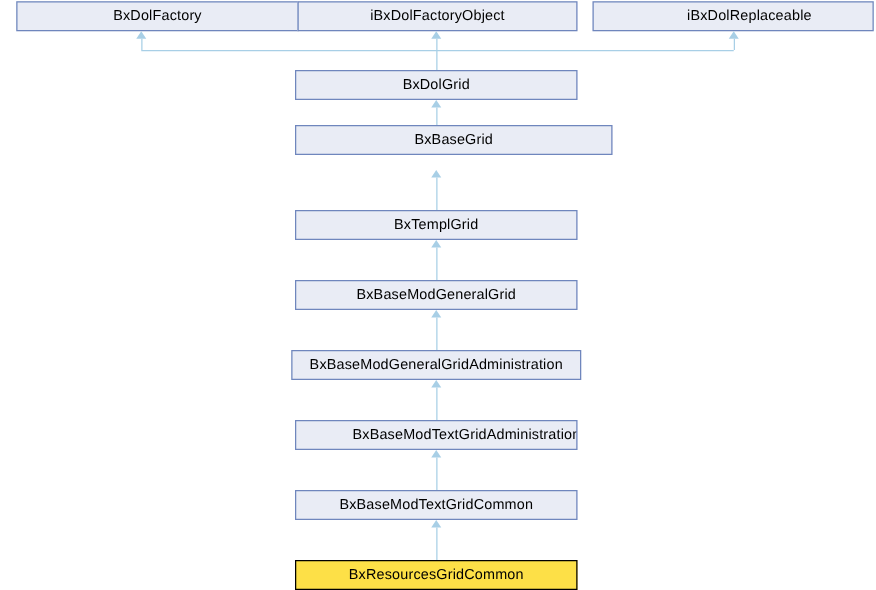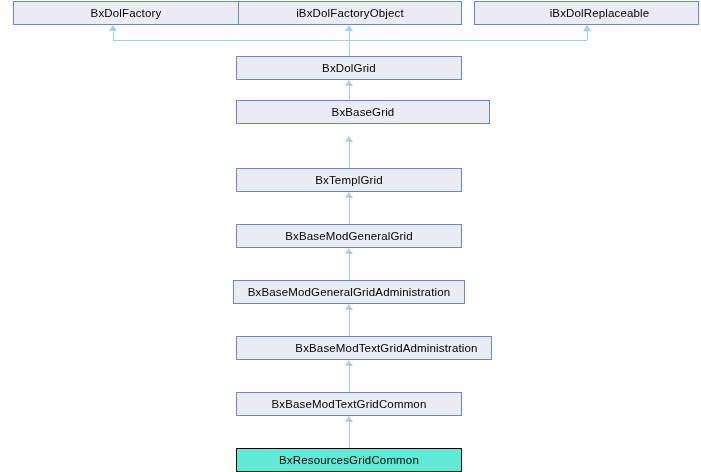--- a/index.html
+++ b/index.html
@@ -27,21 +27,21 @@
     color: #000000;
     letter-spacing: 0.15px;
     white-space: nowrap;
     overflow: hidden;
   }
   .node.inherited {
     background: #e9ecf5;
     border: 1px solid #6f86bd;
   }
   .node.current {
-    background: #5eead4;
+    background: #fde047;
     border: 1px solid #000000;
   }
   
   .edge-v {
     position: absolute;
     width: 1px;
     background: #a8cfe6;
   }
   .edge-h {
     position: absolute;
@@ -92,17 +92,17 @@
       <div class="edge-v" style="left: 349px; top: 422px; height: 26px;"></div>
       <div class="arrow-up" style="left: 345px; top: 416px;"></div>
     </div>
 
   <div id="chain">
       <div class="node inherited" style="left: 236px; top: 56px; width: 226px;">BxDolGrid</div>
       <div class="node inherited" style="left: 236px; top: 100px; width: 254px; text-align: center;">BxBaseGrid</div>
       <div class="node inherited" style="left: 236px; top: 168px; width: 226px;">BxTemplGrid</div>
       <div class="node inherited" style="left: 236px; top: 224px; width: 226px;">BxBaseModGeneralGrid</div>
       <div class="node inherited" style="left: 233px; top: 280px; width: 232px;">BxBaseModGeneralGridAdministration</div>
-      <div class="node inherited" style="left: 236px; top: 336px; width: 256px; padding-left: 45px;">BxBaseModTextGridAdministration</div>
+      <div class="node inherited" style="left: 236px; top: 336px; width: 226px; padding-left: 45px;">BxBaseModTextGridAdministration</div>
       <div class="node inherited" style="left: 236px; top: 392px; width: 226px;">BxBaseModTextGridCommon</div>
       <div class="node current" style="left: 236px; top: 448px; width: 226px;">BxResourcesGridCommon</div>
     </div>
 </div>
 
 </body></html>

